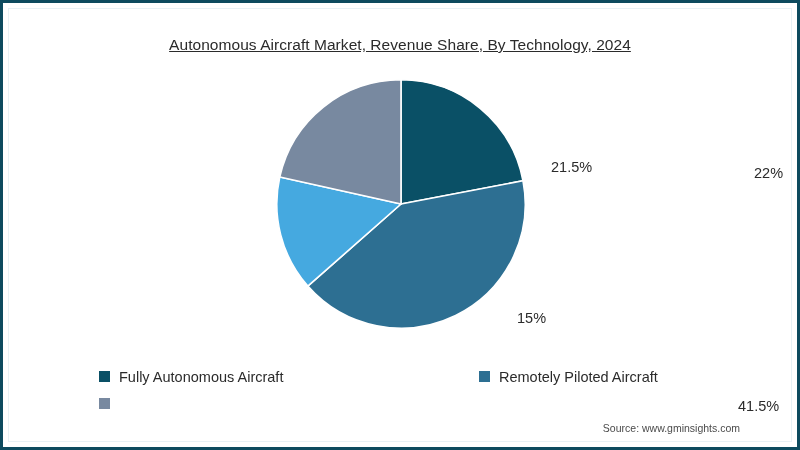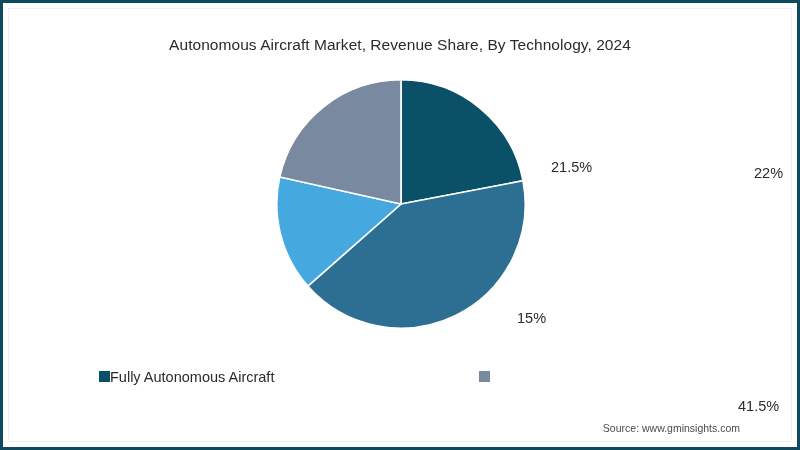--- a/index.html
+++ b/index.html
@@ -31,20 +31,21 @@
   #chart-title {
     position: absolute;
     left: 0;
     top: 33px;
     width: 100%;
     text-align: center;
     font-size: 15.5px;
     color: #2b2b2b;
     letter-spacing: 0.05px;
     white-space: nowrap;
+    text-decoration: underline;
   }
   #pie-wrap {
     position: absolute;
     left: 273px;
     top: 76px;
     width: 250px;
     height: 250px;
   }
   #pie-svg {
     display: block;
@@ -68,20 +69,21 @@
     top: 360px;
     width: 620px;
     display: grid;
     grid-template-columns: 380px 240px;
     grid-auto-rows: 27px;
     align-items: center;
   }
   .legend-item {
     display: flex;
     align-items: center;
+    gap: 9px;
   }
   .legend-swatch {
     width: 11px;
     height: 11px;
     flex: 0 0 auto;
   }
   .legend-label {
     font-size: 14.5px;
     color: #2b2b2b;
     white-space: nowrap;
@@ -119,19 +121,23 @@
     <div class="slice-label" id="label-2">15%</div>
     <div class="slice-label" id="label-3">21.5%</div>
   </div>
 
   <div id="legend">
     <div class="legend-item">
       <span class="legend-swatch" style="background: rgb(10, 80, 102);"></span>
       <span class="legend-label">Fully Autonomous Aircraft</span>
     </div>
     <div class="legend-item">
+      <span class="legend-swatch" style="background: rgb(45, 111, 146);"></span>
+      <span class="legend-label">Remotely Piloted Aircraft</span>
+    </div>
+    <div class="legend-item">
       <span class="legend-swatch" style="background: rgb(120, 137, 160);"></span>
     </div>
   </div>
 
   <div id="source">Source: www.gminsights.com</div>
 
 </div>
 
 </body></html>

